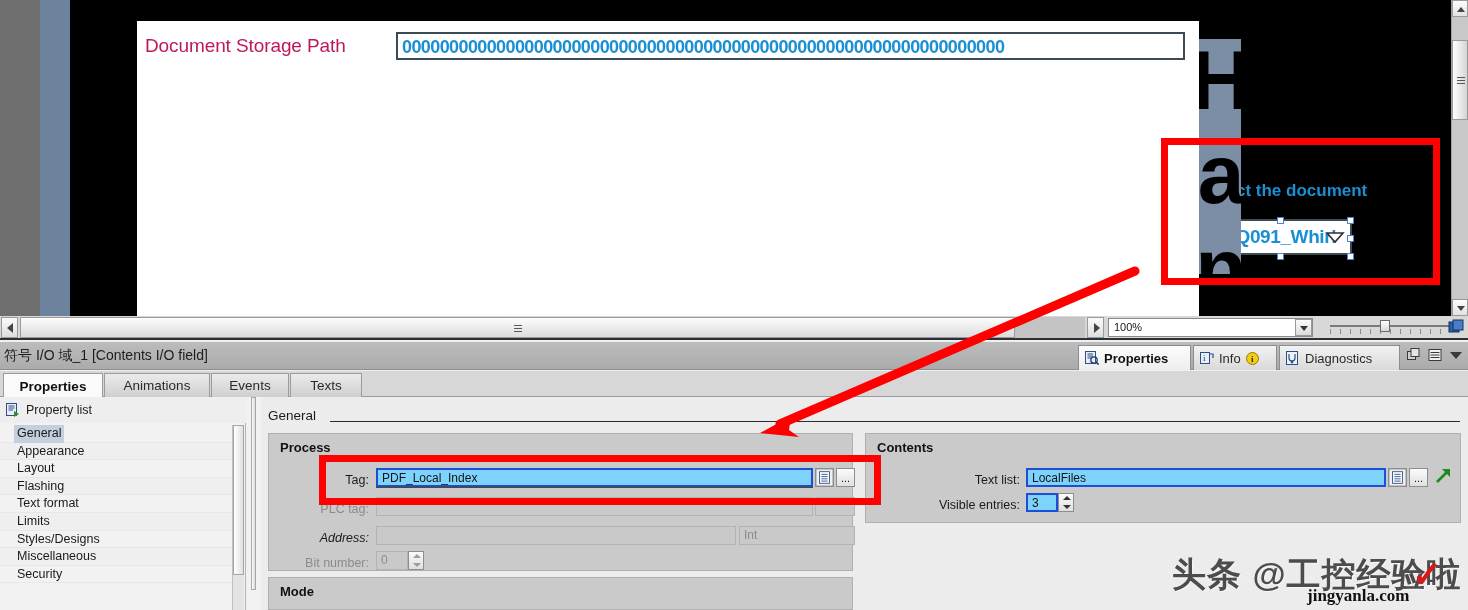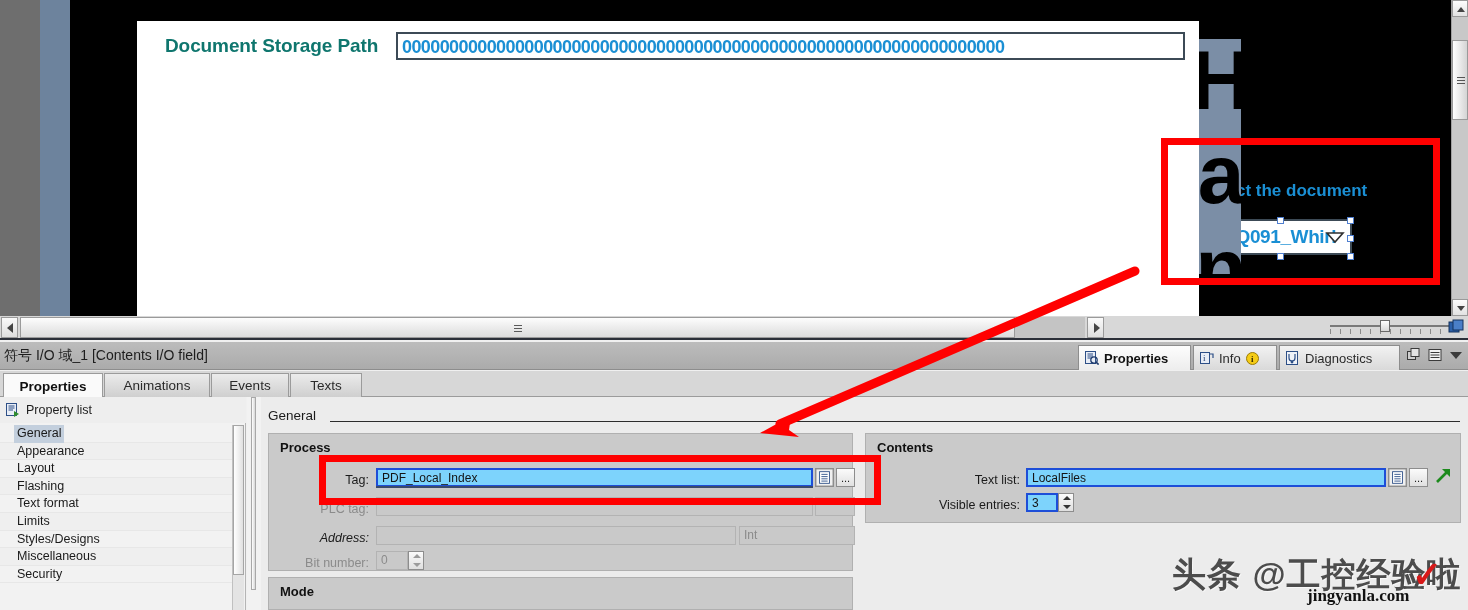--- a/index.html
+++ b/index.html
@@ -59,25 +59,24 @@
     position: absolute;
     left: 0; top: 0;
     width: 1062px; height: 52px;
     background: #ffffff;
     border-bottom: 1px solid #000000;
   }
   #doc-storage-label {
     position: absolute;
     left: 8px; top: 14px;
     font-size: 19px;
-    font-weight: bold;
-    color: #0f766e;
+    font-weight: normal;
+    color: #be185d;
     letter-spacing: -0.1px;
     white-space: nowrap;
-    margin-left: 20px;
   }
   #doc-path-field {
     position: absolute;
     left: 259px; top: 11px;
     width: 789px; height: 28px;
     border: 2px solid #3c4a56;
     background: #ffffff;
     box-sizing: border-box;
     overflow: hidden;
   }
@@ -683,20 +682,26 @@
           <rect x="0" y="3" width="8" height="1" fill="#5a5a5a"></rect>
           <rect x="0" y="6" width="8" height="1" fill="#5a5a5a"></rect>
         </svg>
       </div>
     </div>
     <div class="hs-btn" style="left:1087px;">
       <div class="hs-arrow" style="left:6px; border-left:6px solid #444;"></div>
     </div>
   </div>
 
+  <div id="zoom-combo">
+    <div id="zoom-value">100%</div>
+    <div id="zoom-combo-btn">
+      <div style="position:absolute;left:4px;top:6px;width:0;height:0;border-left:4px solid transparent;border-right:4px solid transparent;border-top:5px solid #333;"></div>
+    </div>
+  </div>
 
   <div id="zoom-slider">
     <div class="track"></div>
     <div class="ticks"></div>
     <div class="knob"></div>
   </div>
 
   <svg id="panel-icon-tr" viewBox="0 0 16 16">
     <rect x="1" y="3" width="10" height="10" fill="#2b5fa8" stroke="#14335c"></rect>
     <rect x="5" y="1" width="10" height="10" fill="#4a7fc8" stroke="#14335c"></rect>

